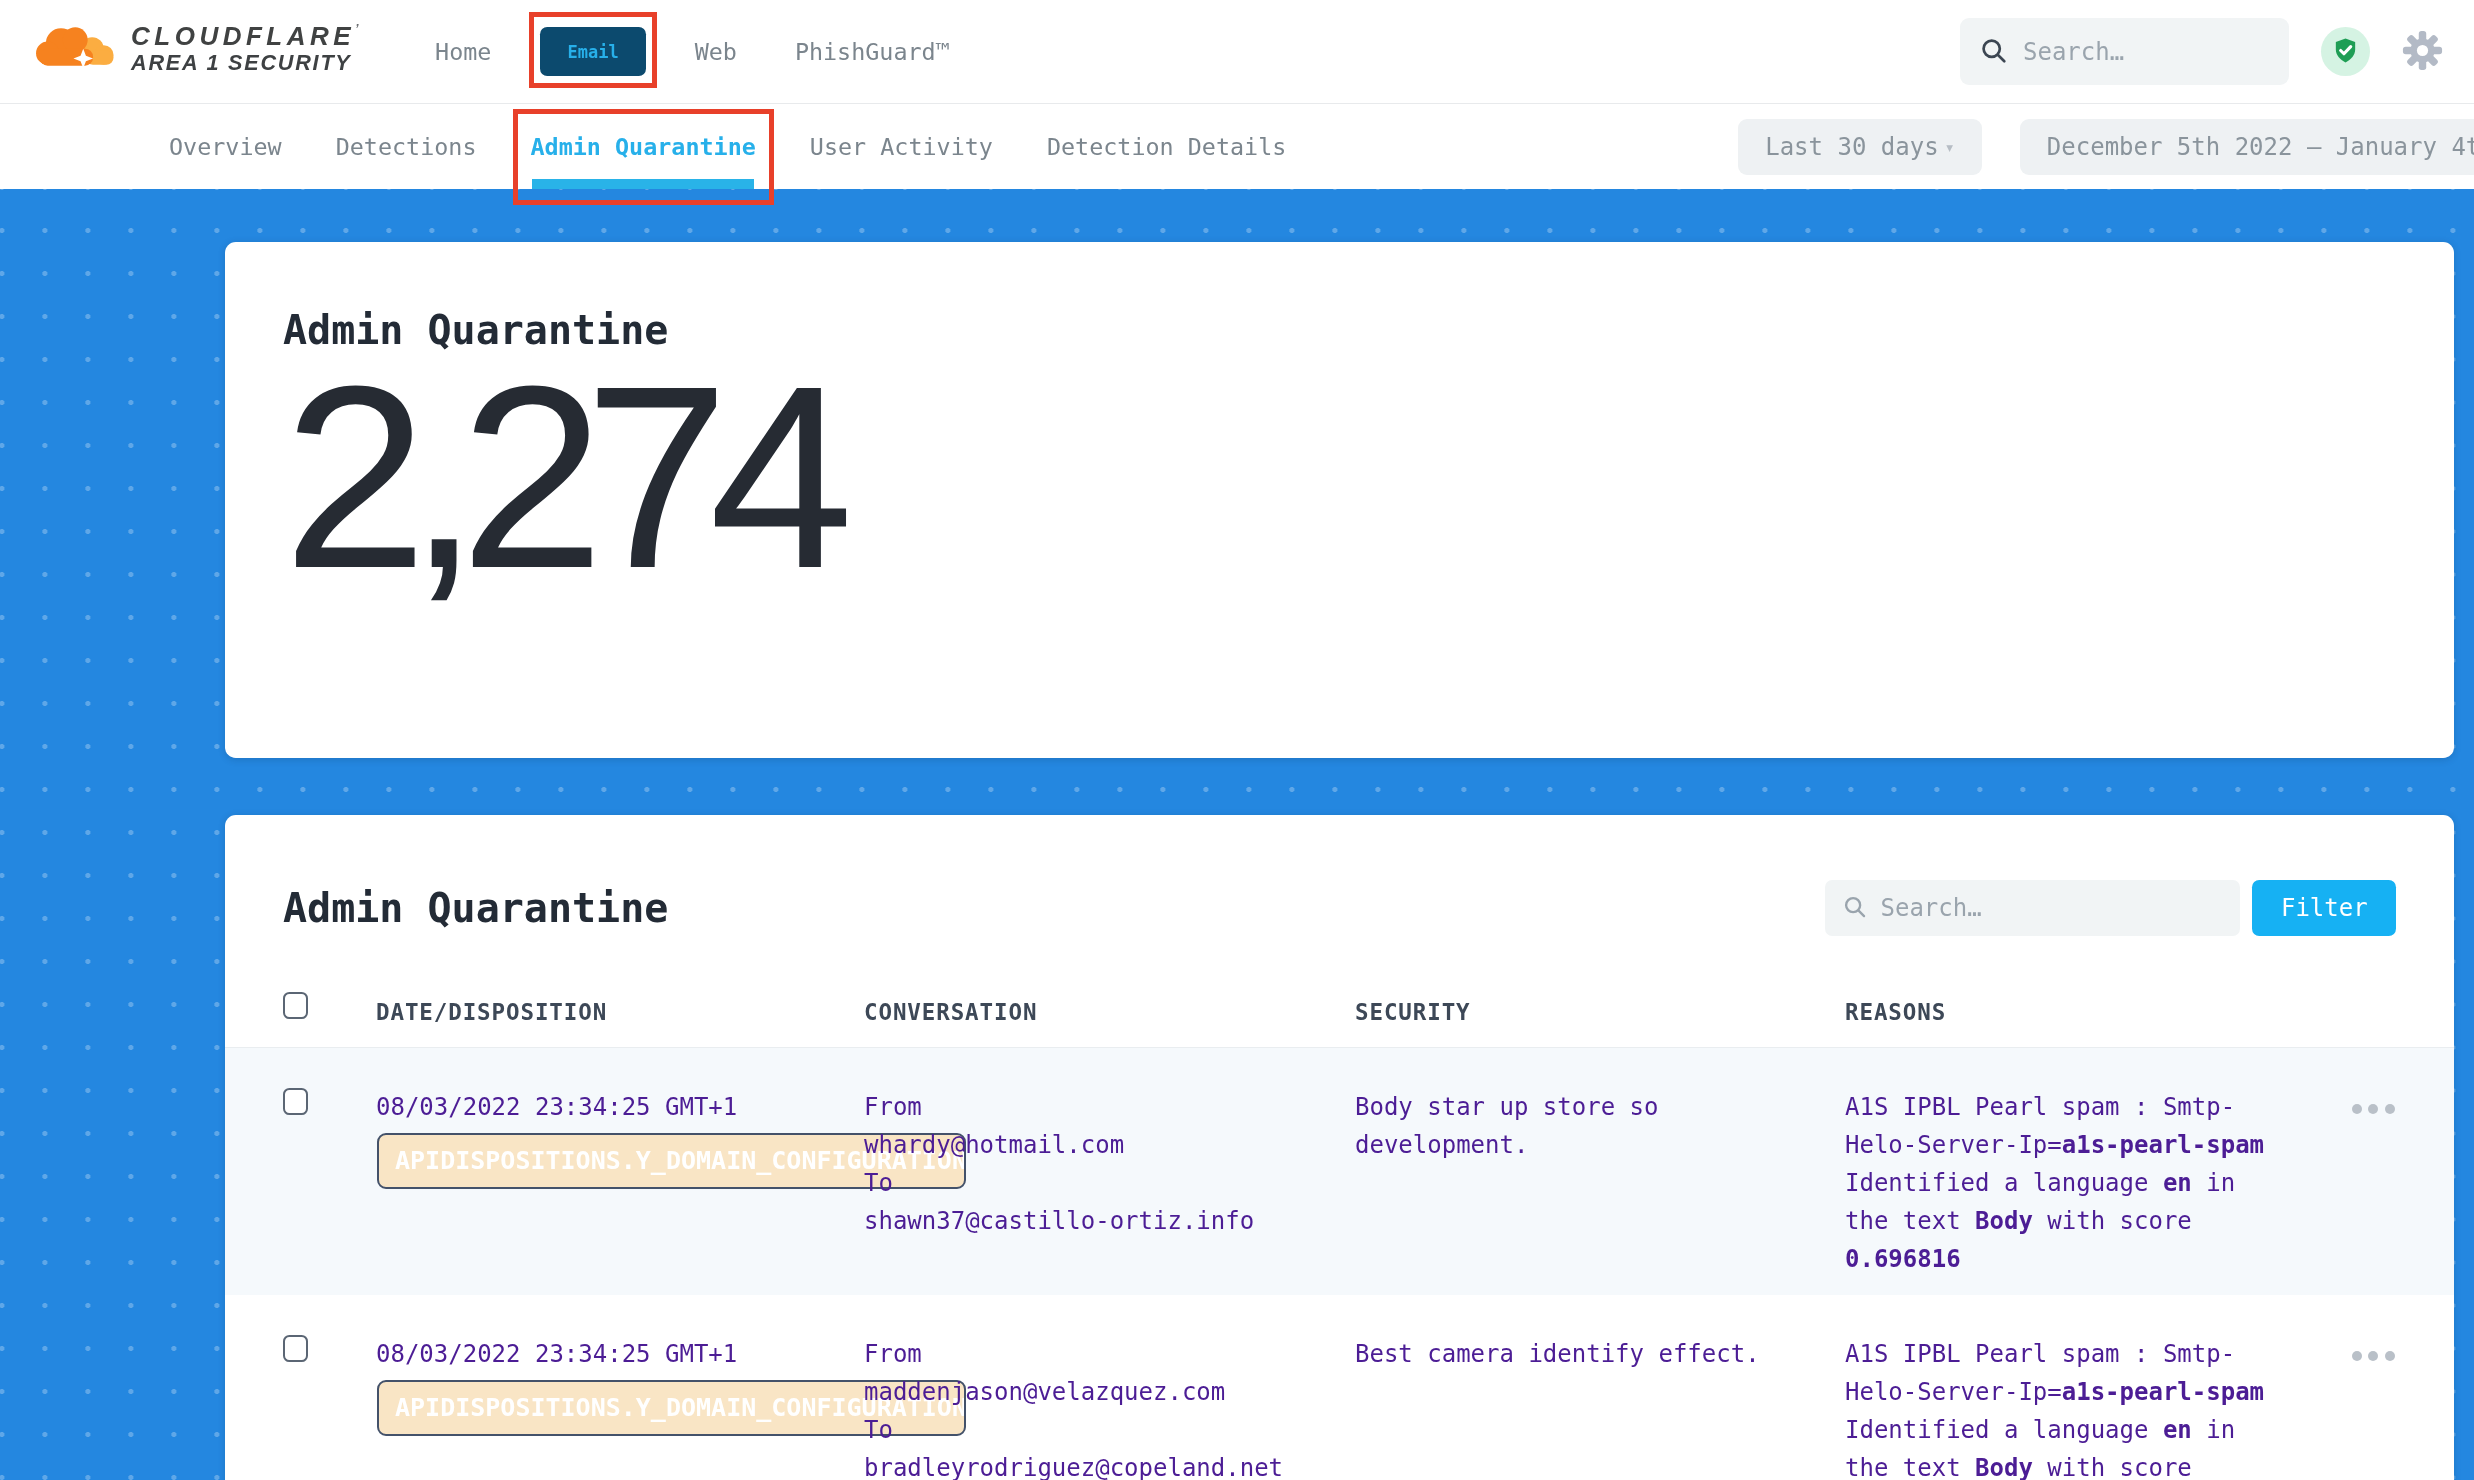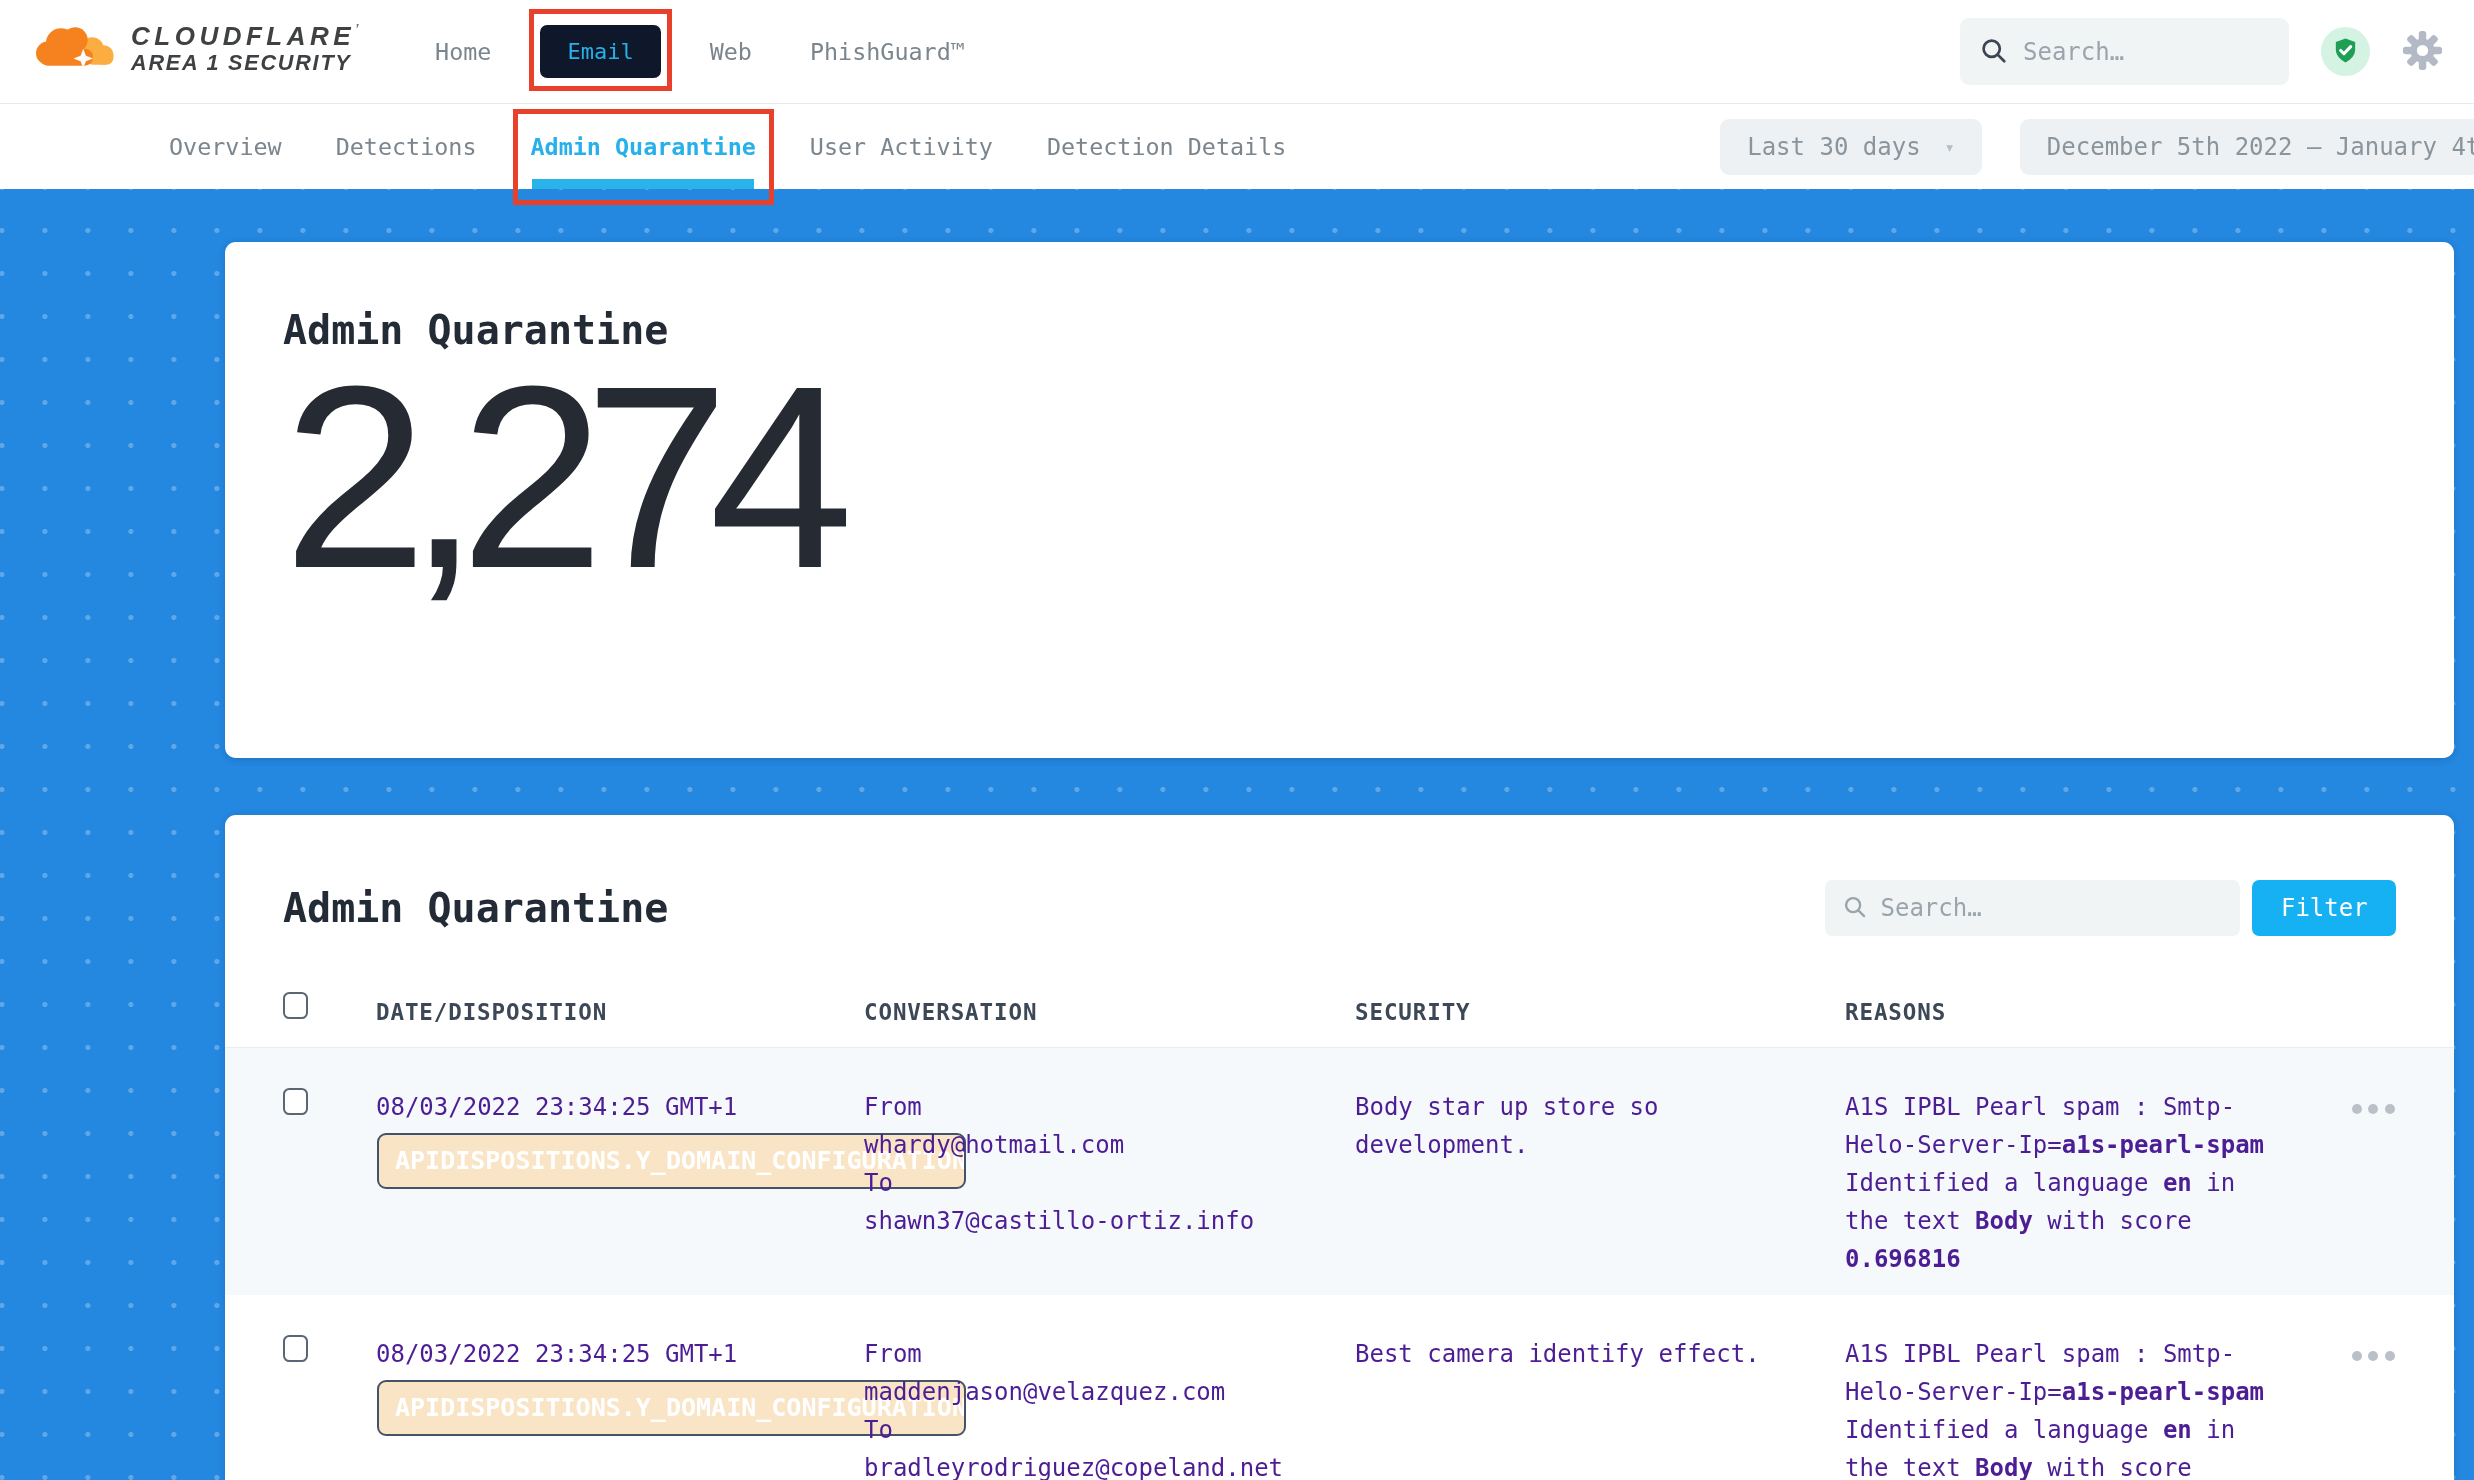--- a/index.html
+++ b/index.html
@@ -9,39 +9,39 @@
   
   .topbar { height:103px; background:#fff; display:flex; align-items:center; padding:0 32px; position:relative; }
   .logo { display:flex; align-items:flex-start; cursor:pointer;font-style:italic; }
   .logo-text { margin-left:9px; font-family:"Liberation Sans", sans-serif; }
   .logo-brand { font-size:26px; font-weight:700; color:#404242; letter-spacing:4.5px; line-height:1.15; }
   .logo-brand .tm { font-size:12.6px; vertical-align:top; color:#6a6d70; }
   .logo-sub { font-size:21.6px; font-weight:700; color:#3e4143; letter-spacing:1.8px; line-height:1.15; }
   .top-nav { display:flex; align-items:center; margin-left:63px; gap:40px; }
   .nav-item { font-size:23.4px; color:#7b858d; padding:12.6px 9px; cursor:pointer; }
   .nav-chip-wrap { position:relative; }
-  .nav-chip { background:#0f172a; border-radius:7.2px; padding:14.4px 27px; font-size:22px; font-weight:400; color:#27b0ea; cursor:pointer; }
+  .nav-chip { background:#0c4a6e; border-radius:7.2px; padding:14.4px 27px; font-size:17px; font-weight:700; color:#27b0ea; cursor:pointer; }
   .annotation { position:absolute; border:5.4px solid #e8402a; pointer-events:none; z-index:50; }
   .ann-email { inset:-15.3px -11.7px -12.6px -11.7px; }
   .top-right { margin-left:auto; display:flex; align-items:center; gap:32px; }
   .searchbox { width:329px; height:67px; background:#f1f4f5; border-radius:9px; display:flex; align-items:center; padding:0 20px; gap:16px; }
   .searchbox input { flex:1; border:none; outline:none; background:transparent; font-family:"DejaVu Sans Mono", monospace; font-size:24px; color:#55606e; min-width:0; }
   .searchbox input::placeholder { color:#9aa4ad; }
   .shield-badge { width:49px; height:49px; border-radius:50%; background:#d5f3e3; display:flex; align-items:center; justify-content:center; cursor:pointer; }
   .gear-btn { cursor:pointer; display:flex; }
 
   
   .subnav { height:86px; background:#fff; border-top:0.9px solid #e8eaec; display:flex; align-items:center; padding-left:169px; position:relative; }
   .tabs { display:flex; gap:54px; height:100%; align-items:stretch; }
   .tab { font-size:23.4px; color:#7b858d; display:flex; align-items:center; position:relative; cursor:pointer; }
   .tab.active { color:#27b0ea; font-weight:700; }
   .tab.active::after { content:""; position:absolute; left:1.8px; right:1.8px; bottom:0; height:10px; background:#29b3e8; }
   .ann-admin { top:5.4px; bottom:-16px; left:-18px; right:-18px; }
   .subnav-right { margin-left:auto; display:flex; gap:38px; margin-right:-119px; }
-  .chip-gray { height:56px; background:#eef1f3; border-radius:9px; display:flex; align-items:center; padding:0 27px; color:#8a949c; font-size:24px; white-space:nowrap; cursor:pointer; gap:24px; }
+  .chip-gray { height:56px; background:#eef1f3; border-radius:9px; display:flex; align-items:center; padding:0 27px; color:#8a949c; font-size:24px; white-space:nowrap; cursor:pointer; gap:6px; }
   .caret { font-size:17px; color:#b6bdc4; }
 
   
   .content { height:1291px; background-color:#2487e0;
     background-image:radial-gradient(circle, rgba(255,255,255,.27) 2.4px, transparent 2.6px);
     background-size:43px 43px; background-position:23.4px 20px;
     padding:53px 20.7px 0 225px; overflow:hidden; }
   .card { background:#fff; border-radius:10.8px; box-shadow:0 1.8px 7.2px rgba(10,40,70,.18); }
   .card-title { font-size:40px; font-weight:700; color:#232b36; }
 

